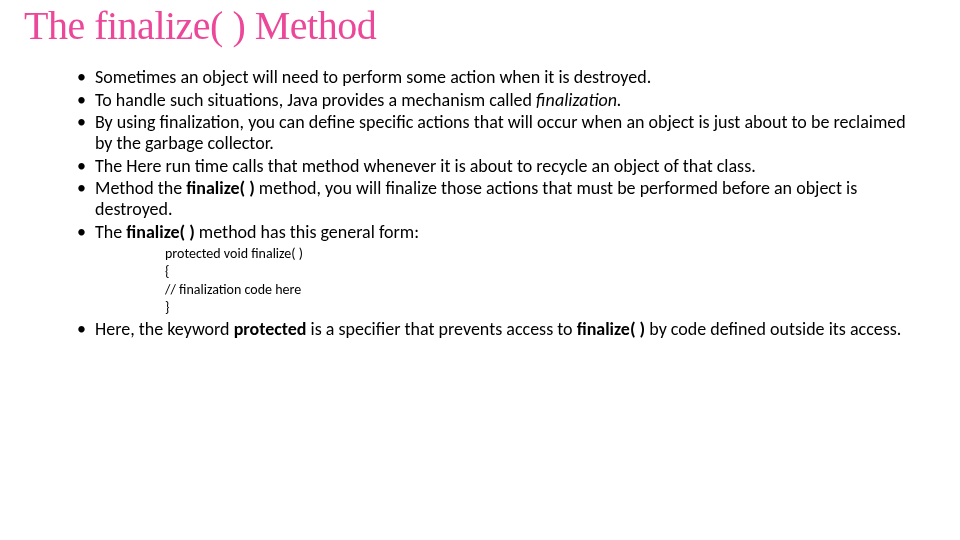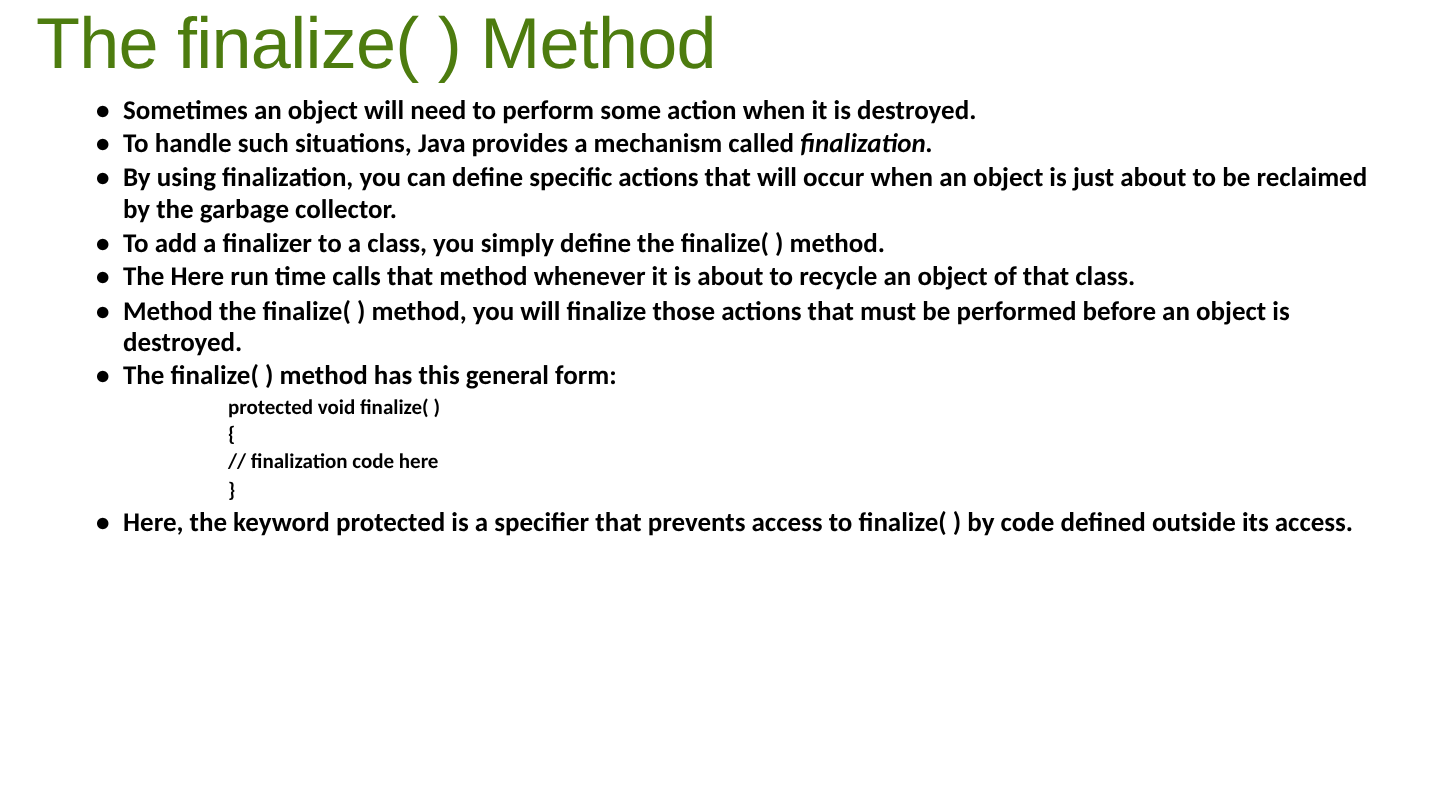--- a/index.html
+++ b/index.html
@@ -13,36 +13,35 @@
     overflow: hidden;
   }
   .slide {
     position: relative;
     width: 960px;
     height: 540px;
     box-sizing: border-box;
     padding: 0 24px 0 24px;
   }
   .title {
-    font-family: Liberation Sans, sans-serif;
-    font-size: 48px;
-    color: #4d7c0f;
+    font-family: Liberation Serif, serif;
+    font-size: 40px;
+    color: #ec4899;
     font-weight: 400;
     letter-spacing: -0.5px;
     line-height: 1.1;
     padding: 4px 0 6px 0;
   }
   ul.bullets {
     list-style: none;
-    margin: 0;
+    margin: 13px;
     padding: 0 10px 0 40px;
     font-size: 18px;
     line-height: 1.15;
     color: #000;
-    font-weight: bold;
   }
   ul.bullets > li {
     position: relative;
     padding-left: 18px;
     margin: 0 0 2px 0;
   }
   ul.bullets > li::before {
     content: "•";
     position: absolute;
     left: 0;
@@ -65,23 +64,20 @@
 <div class="slide">
 
   <div class="title">The finalize( ) Method</div>
 
   <ul class="bullets">
     <li>Sometimes an object will need to perform some action when it is destroyed.</li>
     <li>
       <span>To handle such situations, Java provides a mechanism called </span><i>finalization.</i>
     </li>
     <li>By using finalization, you can define specific actions that will occur when an object is just about to be reclaimed by the garbage collector.</li>
-    <li>
-      <span>To add a finalizer to a class, you simply define the </span><b>finalize( )</b><span> method.</span>
-    </li>
     <li>The Here run time calls that method whenever it is about to recycle an object of that class.</li>
     <li>
       <span>Method the </span><b>finalize( )</b><span> method, you will finalize those actions that must be performed before an object is destroyed.</span>
     </li>
     <li>
       <span>The </span><b>finalize( )</b><span> method has this general form:</span>
       <div class="code-block">
         <span class="code-line">protected void finalize( )</span>
         <span class="code-line">{</span>
         <span class="code-line">// finalization code here</span>

